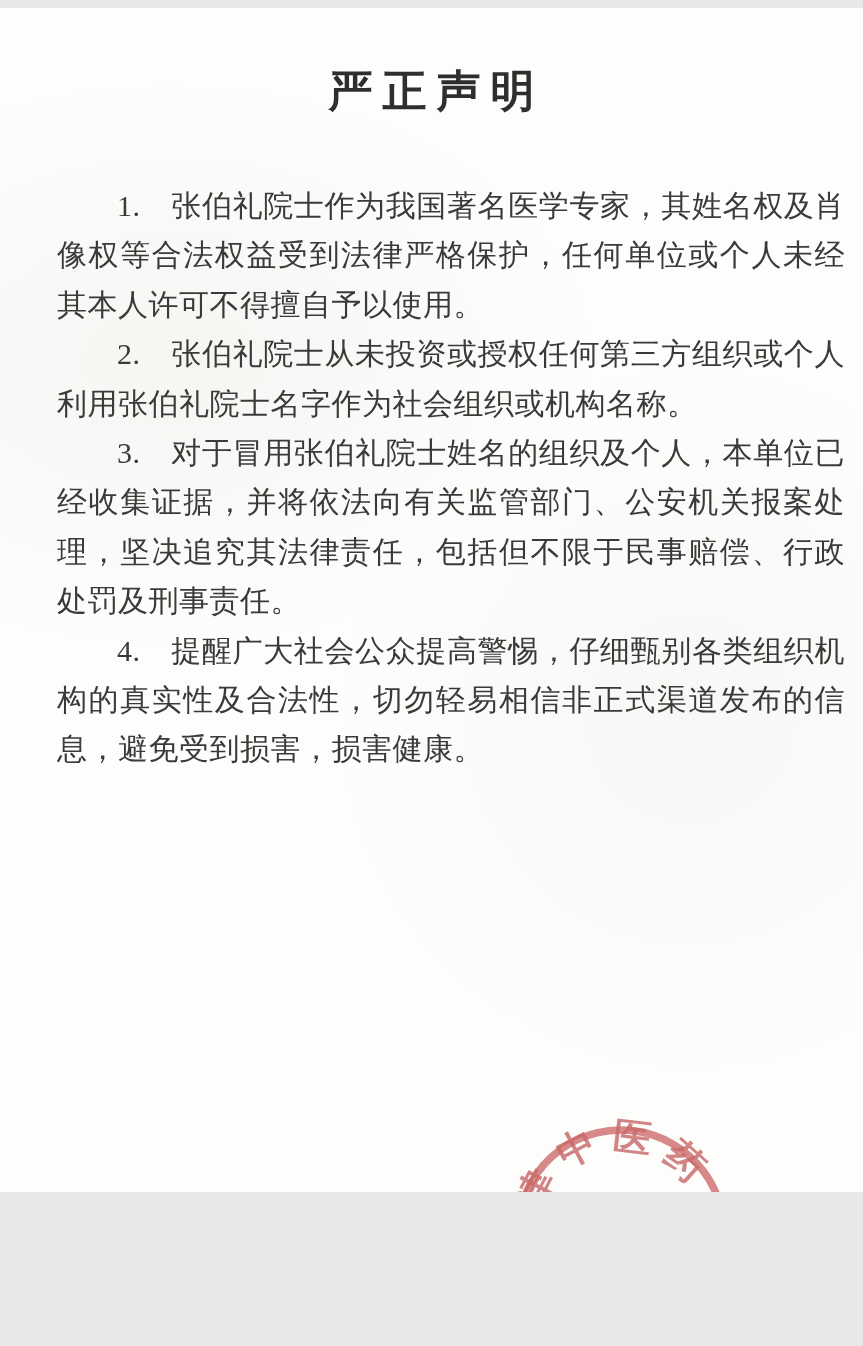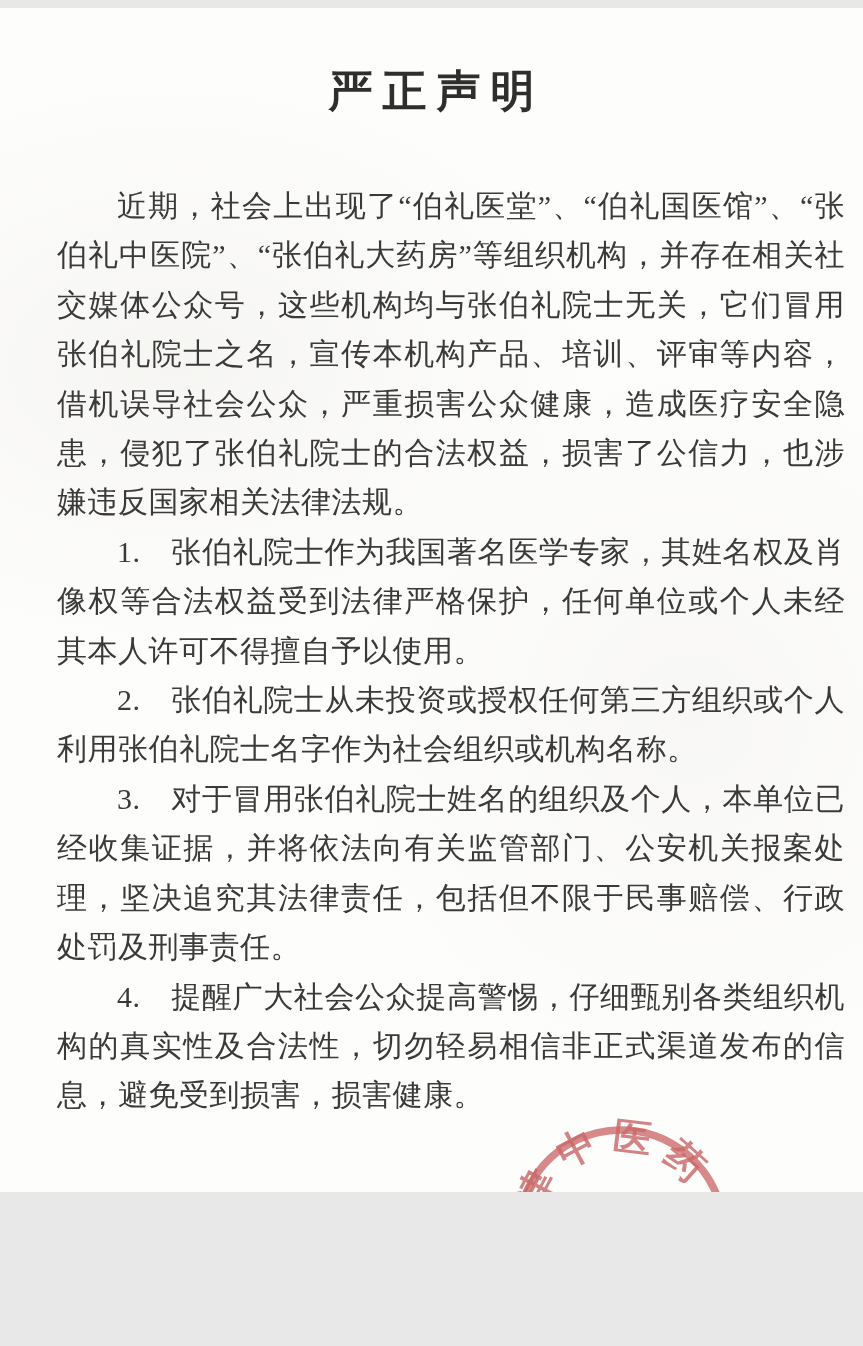--- a/index.html
+++ b/index.html
@@ -71,21 +71,20 @@
   }
 </style>
 </head>
 <body>
 
 <div class="page">
 
   <h1 class="title">严正声明</h1>
 
   <div class="body-text">
-    <p>近期，社会上出现了“伯礼医堂”、“伯礼国医馆”、“张伯礼中医院”、“张伯礼大药房”等组织机构，并存在相关社交媒体公众号，这些机构均与张伯礼院士无关，它们冒用张伯礼院士之名，宣传本机构产品、培训、评审等内容，借机误导社会公众，严重损害公众健康，造成医疗安全隐患，侵犯了张伯礼院士的合法权益，损害了公信力，也涉嫌违反国家相关法律法规。</p>
     <p>1.　张伯礼院士作为我国著名医学专家，其姓名权及肖像权等合法权益受到法律严格保护，任何单位或个人未经其本人许可不得擅自予以使用。</p>
     <p>2.　张伯礼院士从未投资或授权任何第三方组织或个人利用张伯礼院士名字作为社会组织或机构名称。</p>
     <p>3.　对于冒用张伯礼院士姓名的组织及个人，本单位已经收集证据，并将依法向有关监管部门、公安机关报案处理，坚决追究其法律责任，包括但不限于民事赔偿、行政处罚及刑事责任。</p>
     <p>4.　提醒广大社会公众提高警惕，仔细甄别各类组织机构的真实性及合法性，切勿轻易相信非正式渠道发布的信息，避免受到损害，损害健康。</p>
   </div>
 
   <svg class="seal" viewBox="-123 -123 246 246" xmlns="http://www.w3.org/2000/svg">
     <defs>
       <path id="sealArc" d="M -71.9 41.5 A 83 83 0 1 1 71.9 41.5" fill="none"></path>
     </defs>

